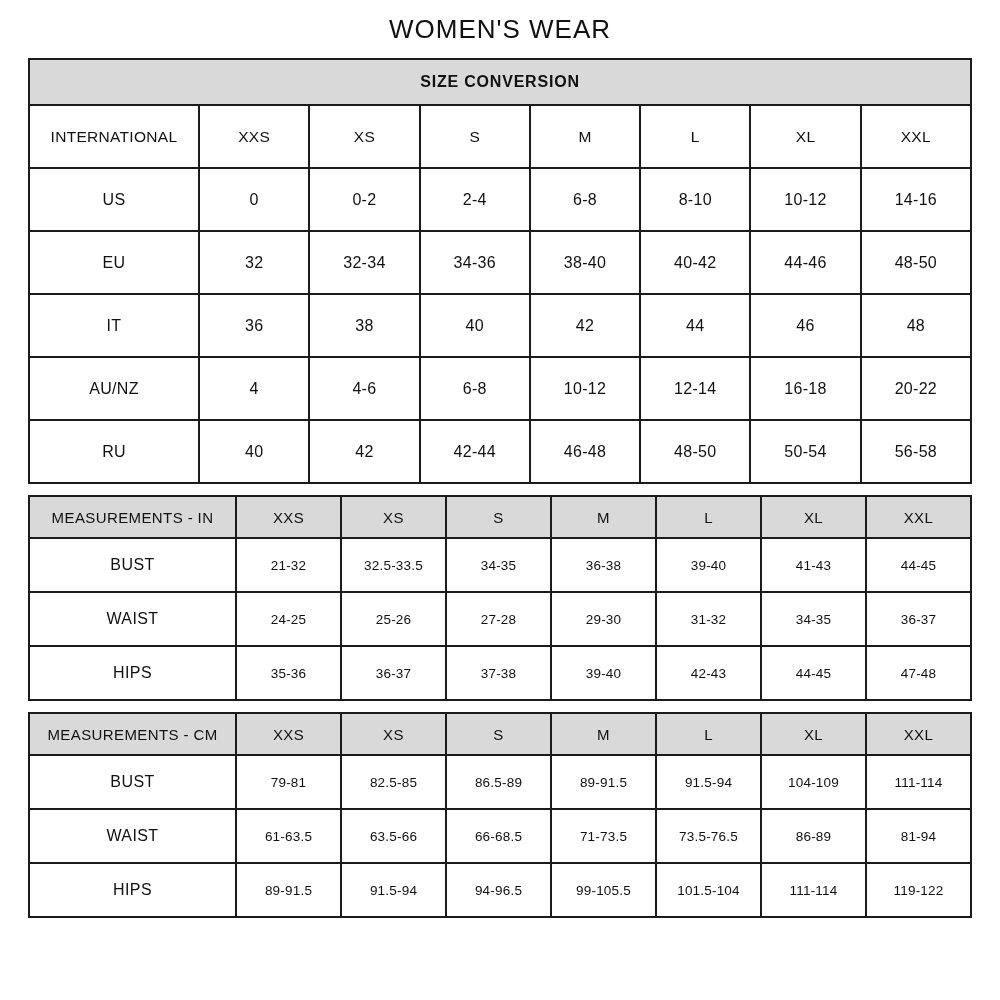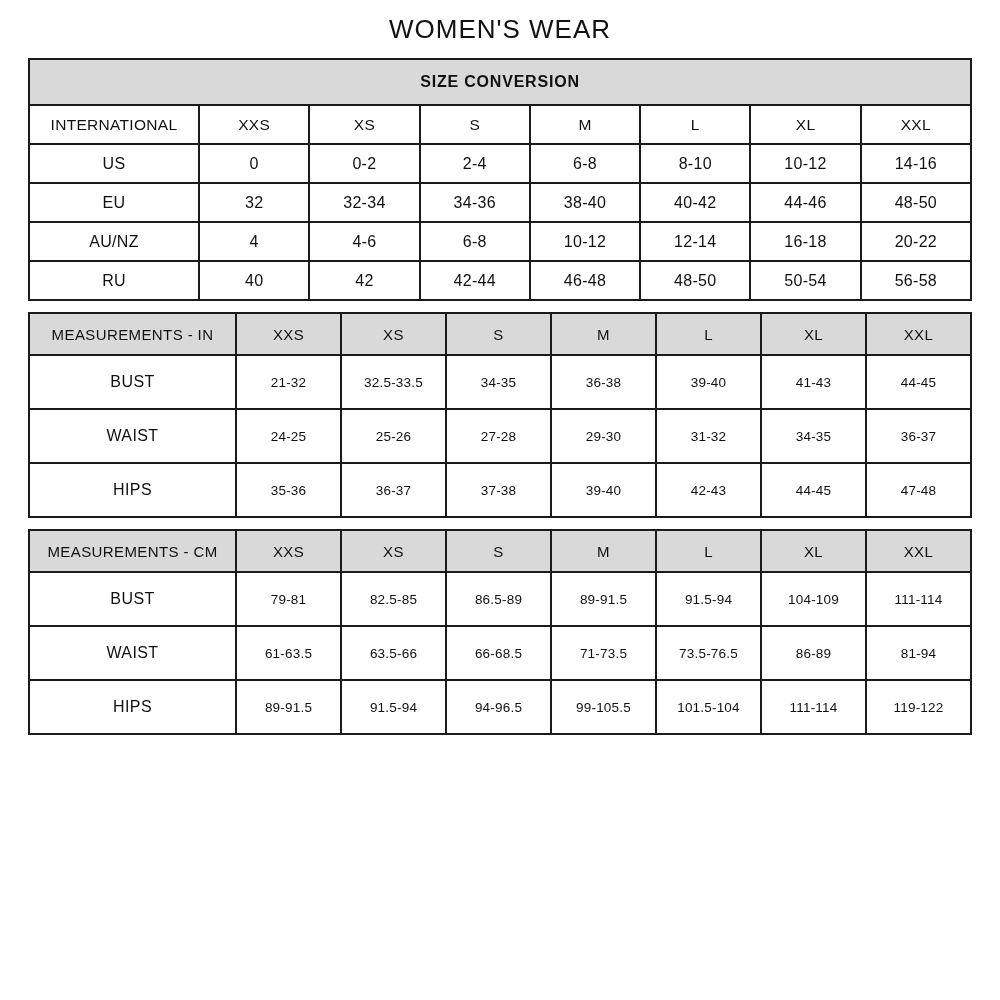--- a/index.html
+++ b/index.html
@@ -44,21 +44,21 @@
   
   .banner-cell {
     background: #d9d9d9;
     height: 46px;
     font-size: 16px;
     font-weight: 700;
     letter-spacing: 0.8px;
     color: #111111;
   }
   
-  .tbl-conversion td { height: 39px; font-size: 16px; font-weight: 400; letter-spacing: 0.3px; }
+  .tbl-conversion td { height: 63px; font-size: 16px; font-weight: 400; letter-spacing: 0.3px; }
   .tbl-conversion tr.header-row td { font-size: 15.5px; }
   
   .tbl-measure td { height: 54px; }
   .tbl-measure tr.header-row td {
     background: #d9d9d9;
     height: 42px;
     font-size: 15px;
     font-weight: 400;
     letter-spacing: 0.4px;
   }
@@ -113,20 +113,30 @@
           <td class="row-label">EU</td>
           <td class="value-cell">32</td>
           <td class="value-cell">32-34</td>
           <td class="value-cell">34-36</td>
           <td class="value-cell">38-40</td>
           <td class="value-cell">40-42</td>
           <td class="value-cell">44-46</td>
           <td class="value-cell">48-50</td>
         </tr>
         <tr>
+          <td class="row-label">IT</td>
+          <td class="value-cell">36</td>
+          <td class="value-cell">38</td>
+          <td class="value-cell">40</td>
+          <td class="value-cell">42</td>
+          <td class="value-cell">44</td>
+          <td class="value-cell">46</td>
+          <td class="value-cell">48</td>
+        </tr>
+        <tr>
           <td class="row-label">AU/NZ</td>
           <td class="value-cell">4</td>
           <td class="value-cell">4-6</td>
           <td class="value-cell">6-8</td>
           <td class="value-cell">10-12</td>
           <td class="value-cell">12-14</td>
           <td class="value-cell">16-18</td>
           <td class="value-cell">20-22</td>
         </tr>
         <tr>

